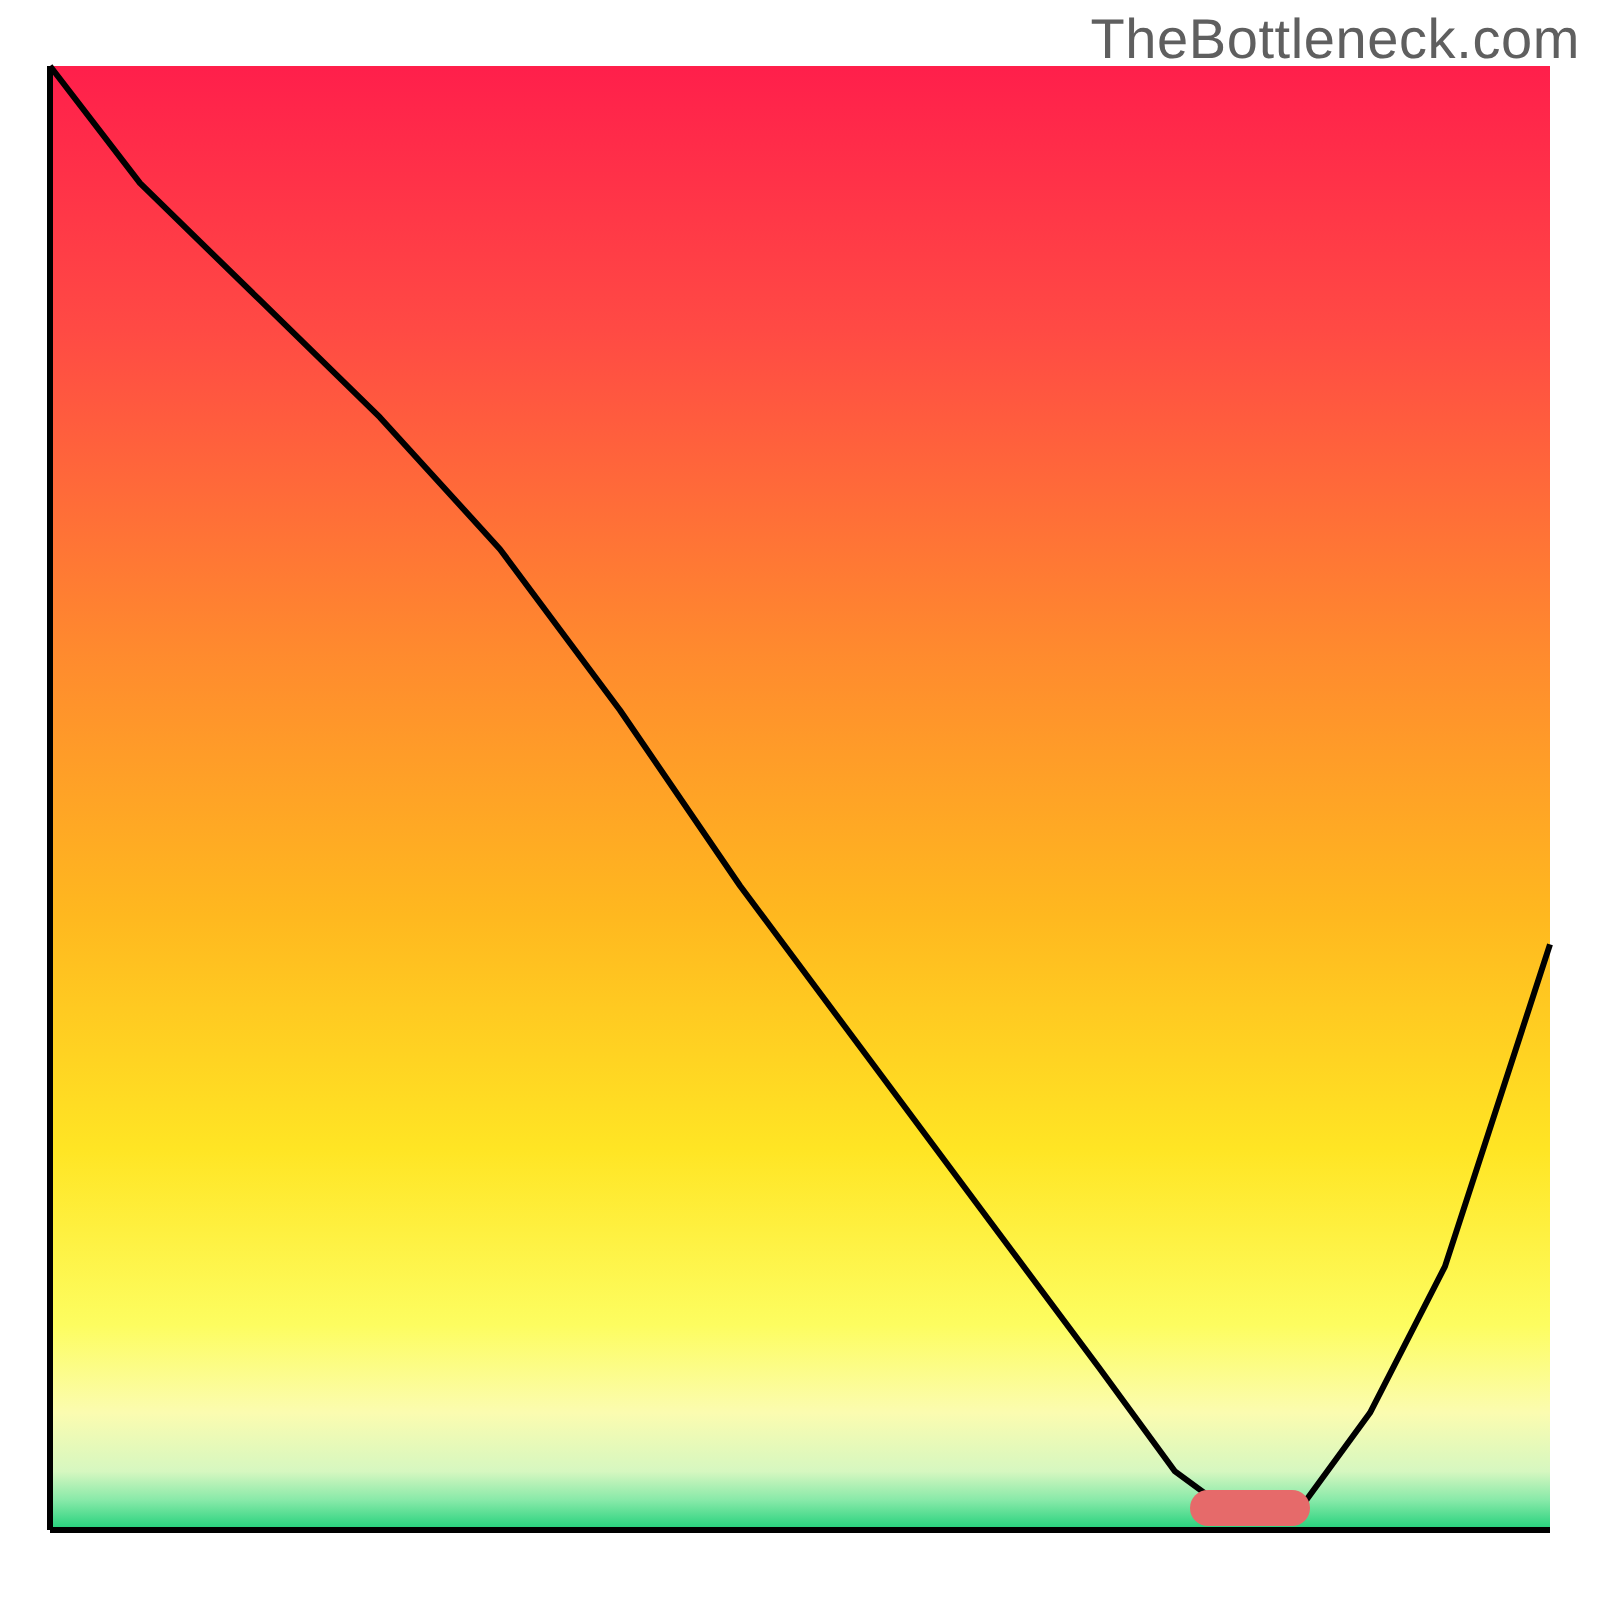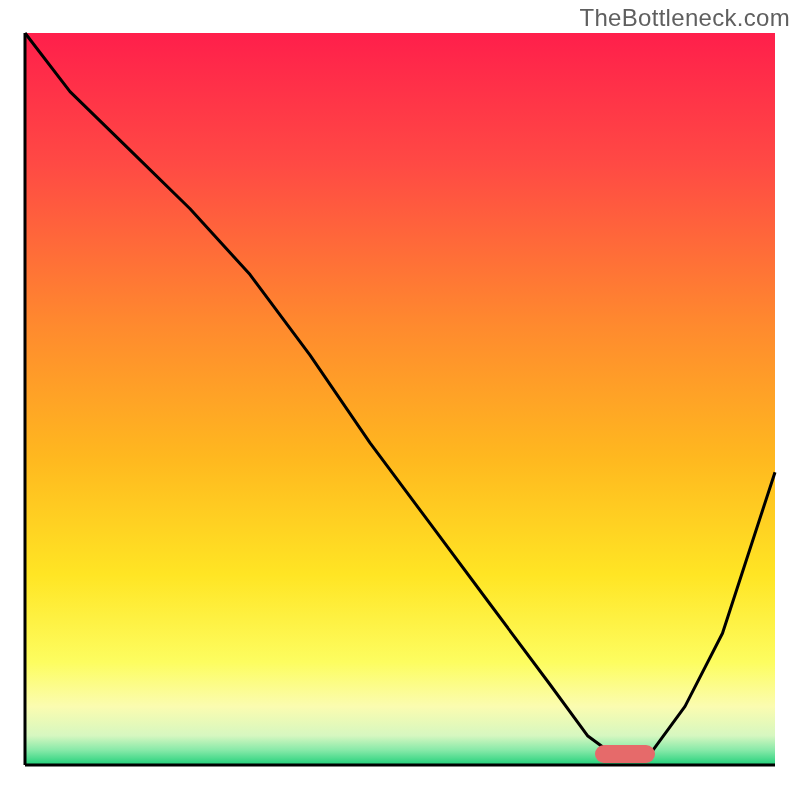--- a/index.html
+++ b/index.html
@@ -12,21 +12,21 @@
   }
   .container {
     position: relative;
     width: 800px;
     height: 800px;
   }
   .watermark {
     position: absolute;
     top: 4px;
     right: 10px;
-    font-size: 24px;
+    font-size: 28px;
     font-weight: 500;
     color: #5f5f5f;
     letter-spacing: 0.3px;
   }
   svg {
     display: block;
   }
 </style>
 </head>
 <body>

